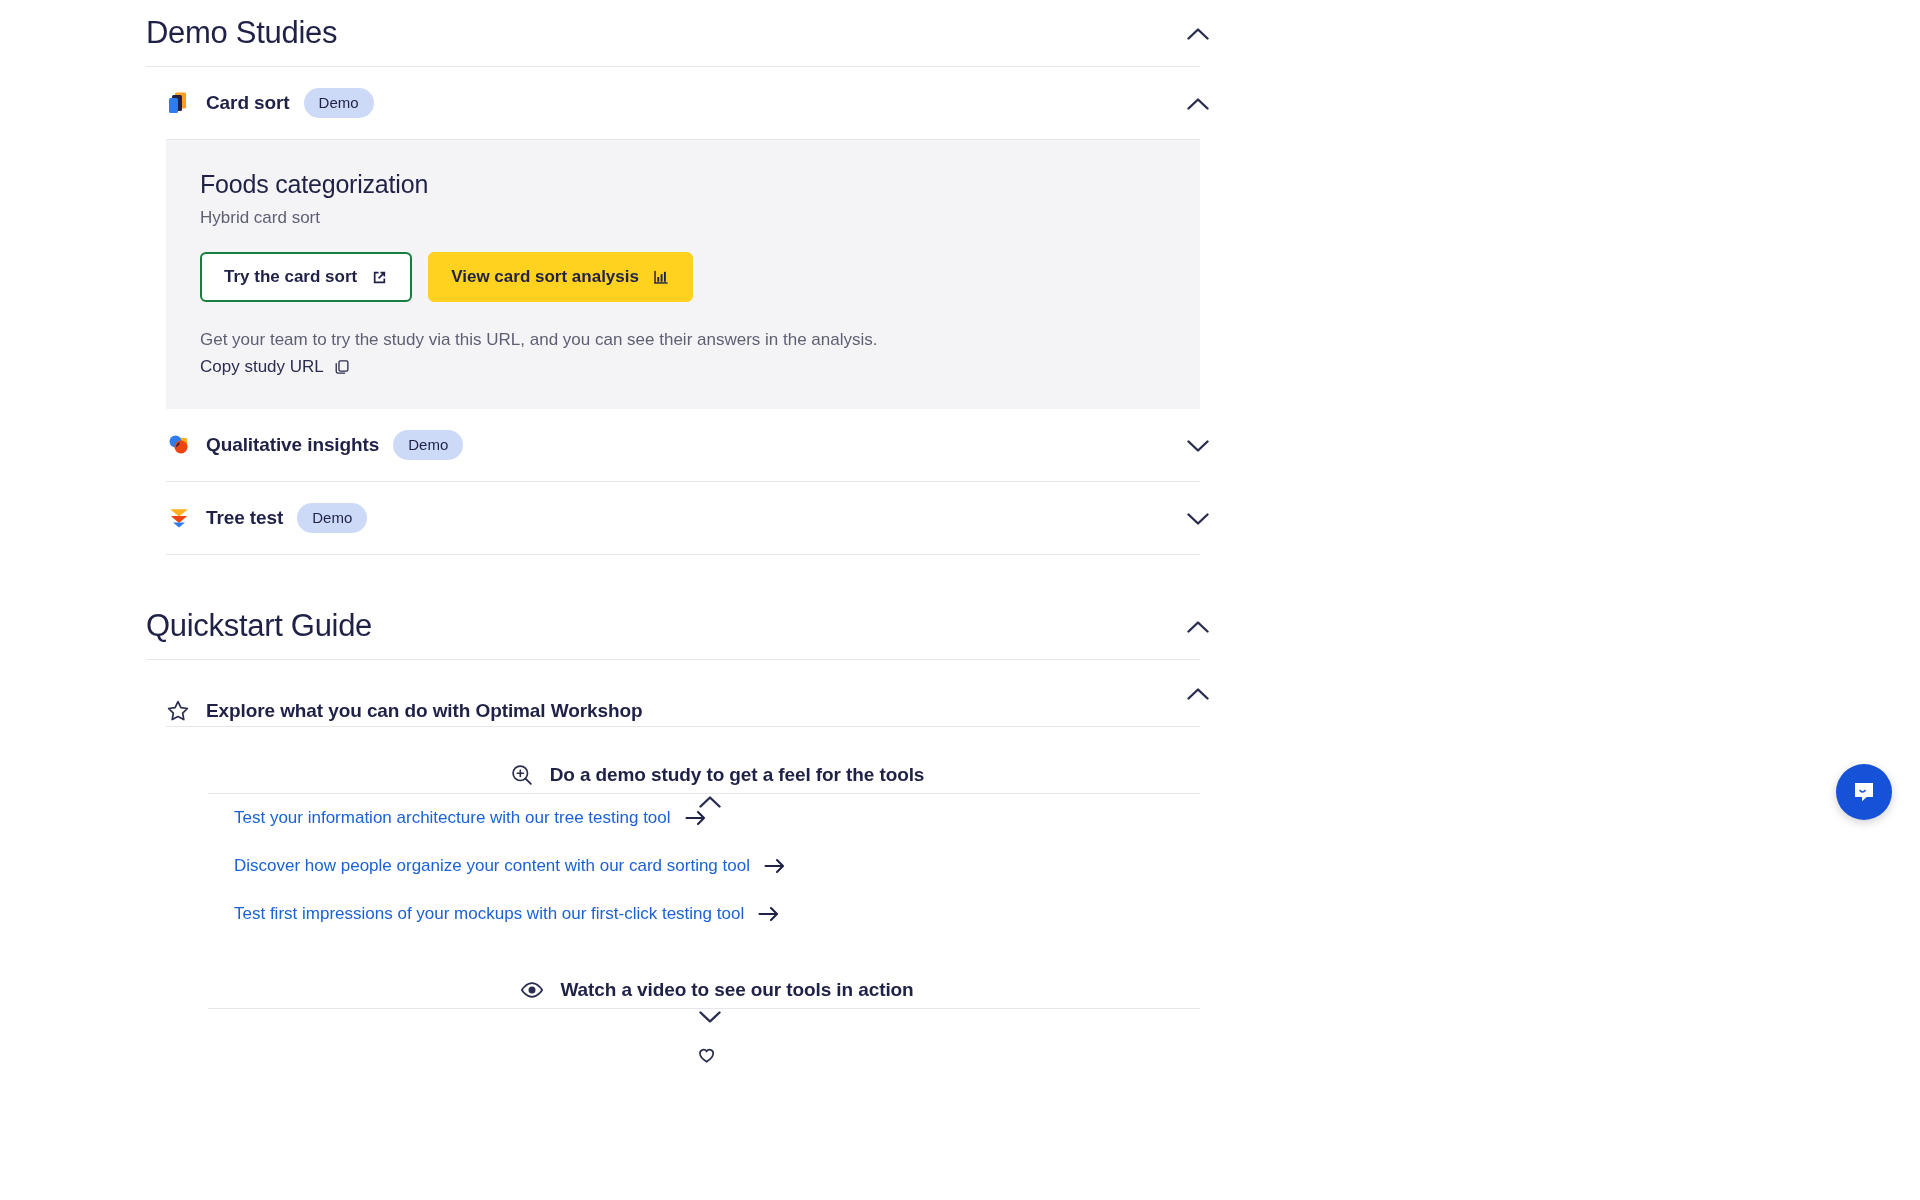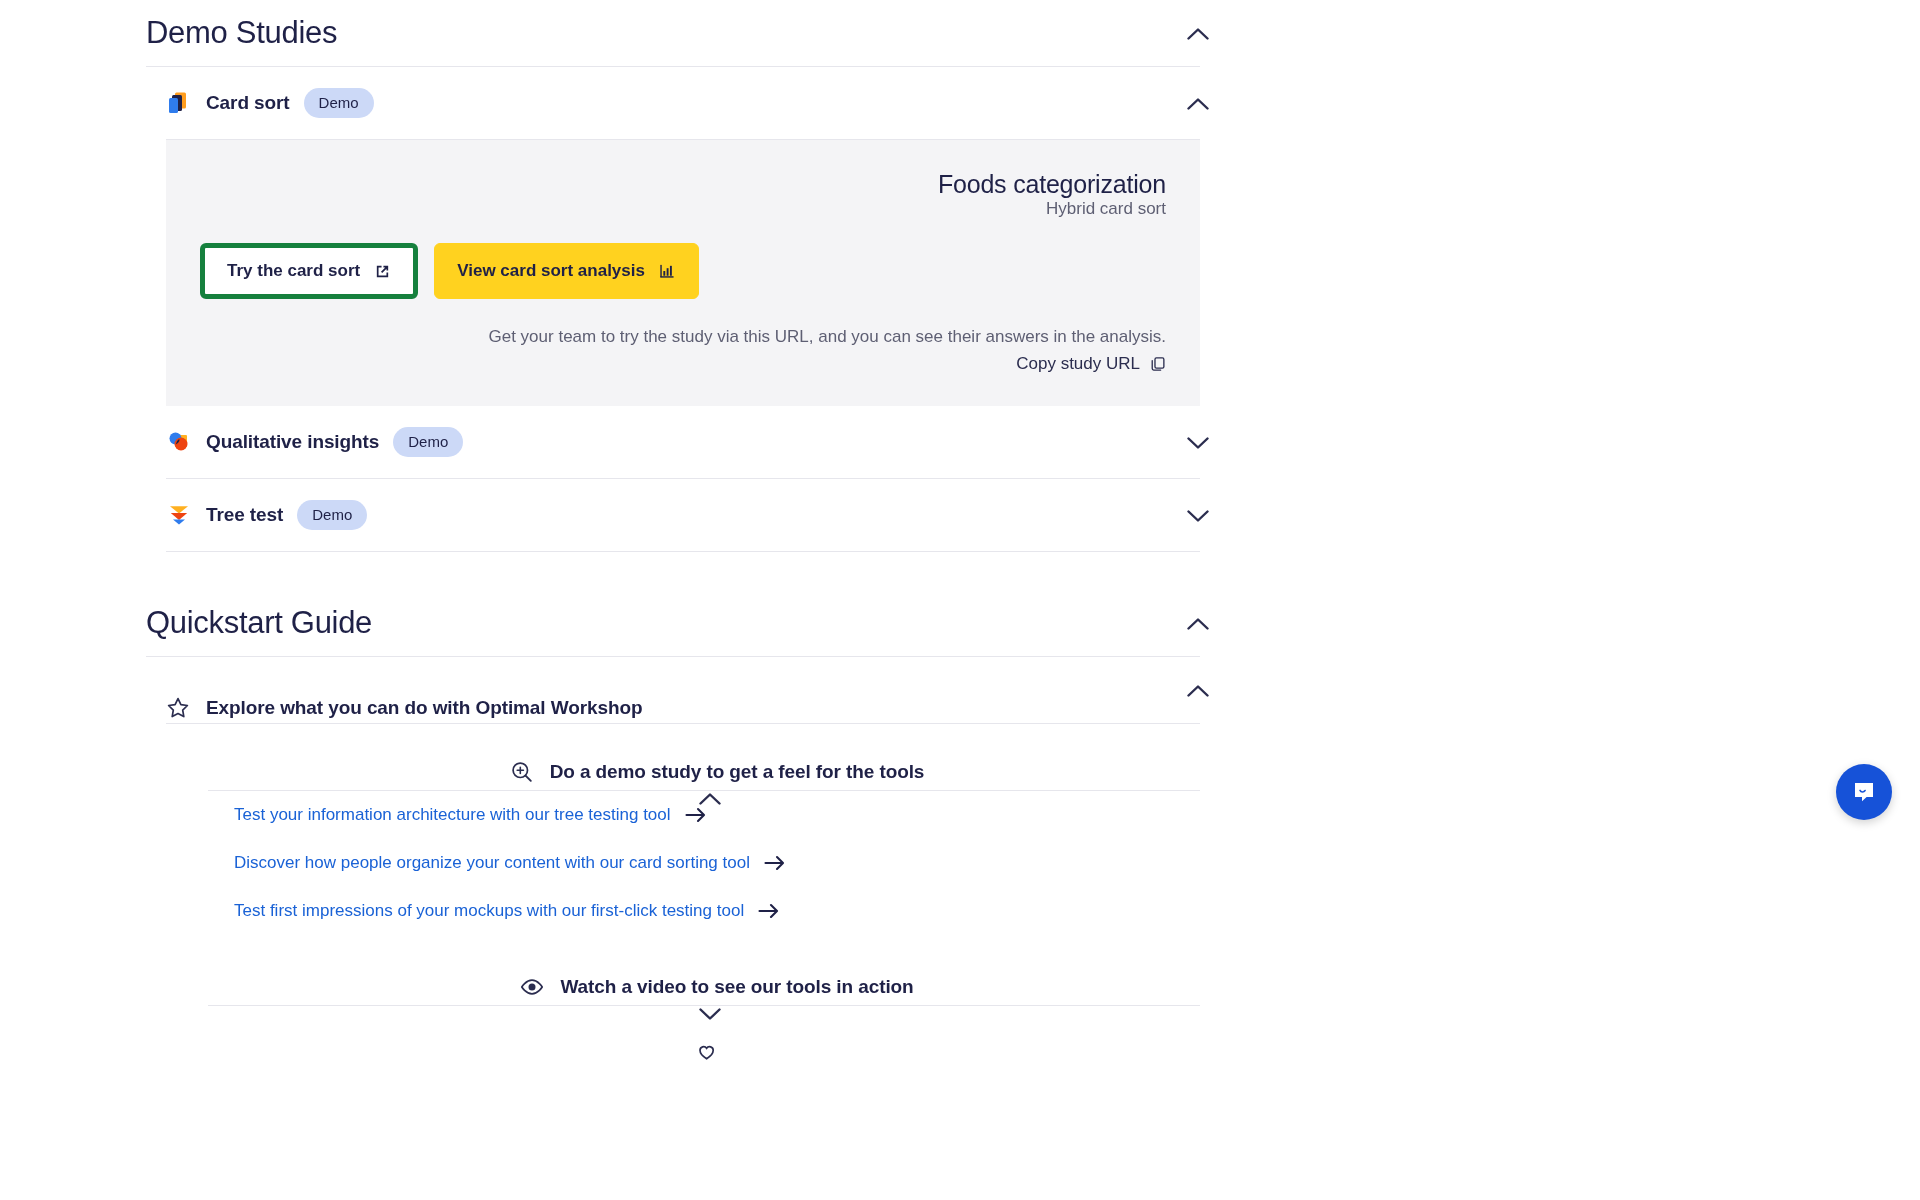--- a/index.html
+++ b/index.html
@@ -45,32 +45,31 @@
     background: #ccd9f7; color: #1f2147;
     font-size: 15px; font-weight: 400;
     padding: 5px 15px; border-radius: 999px; line-height: 1.3;
   }
   .tool-icon { width: 26px; height: 26px; flex: none; display: block; }
 
   
   .study-card {
     background: #f4f4f6; margin-left: 20px; width: 1034px;
     padding: 30px 34px 32px 34px;
-    text-align: right;
   }
   .card-title { font-size: 25px; font-weight: 400; color: #1f2147; letter-spacing: -0.2px; }
-  .card-sub { font-size: 17px; color: #5e5f73; }
+  .card-sub { font-size: 17px; color: #5e5f73; margin-top: 9px; }
   .card-buttons { display: flex; gap: 16px; margin-top: 24px; }
   .btn {
     display: inline-flex; align-items: center; gap: 14px;
     font-size: 17px; font-weight: 700; color: #1f2147;
     border-radius: 6px; padding: 13px 22px; cursor: pointer;
     line-height: 1.2;
   }
-  .btn-secondary { background: #ffffff; border: 5px solid #15803d; }
+  .btn-secondary { background: #ffffff; border: 2px solid #15803d; }
   .btn-primary { background: #ffd21f; border: 1px solid #ffd21f; }
   .card-note { font-size: 17px; color: #5e5f73; margin-top: 26px; line-height: 1.45; }
   .copy-url {
     display: inline-flex; align-items: center; gap: 10px;
     font-size: 17px; color: #2b2d4f; margin-top: 4px; cursor: pointer;
   }
 
   
   .qs-row {
     display: flex; align-items: center; justify-content: space-between;

